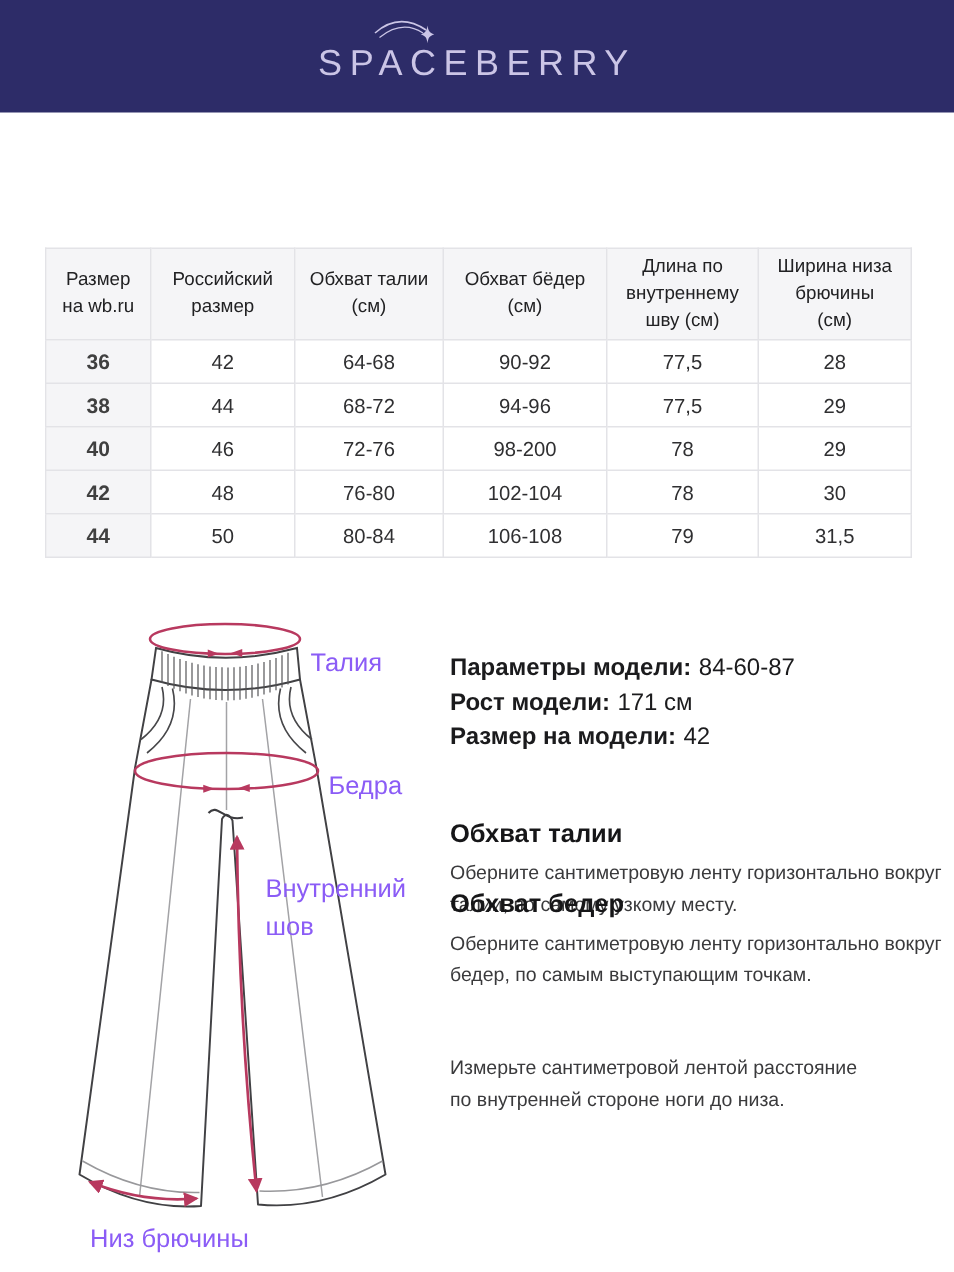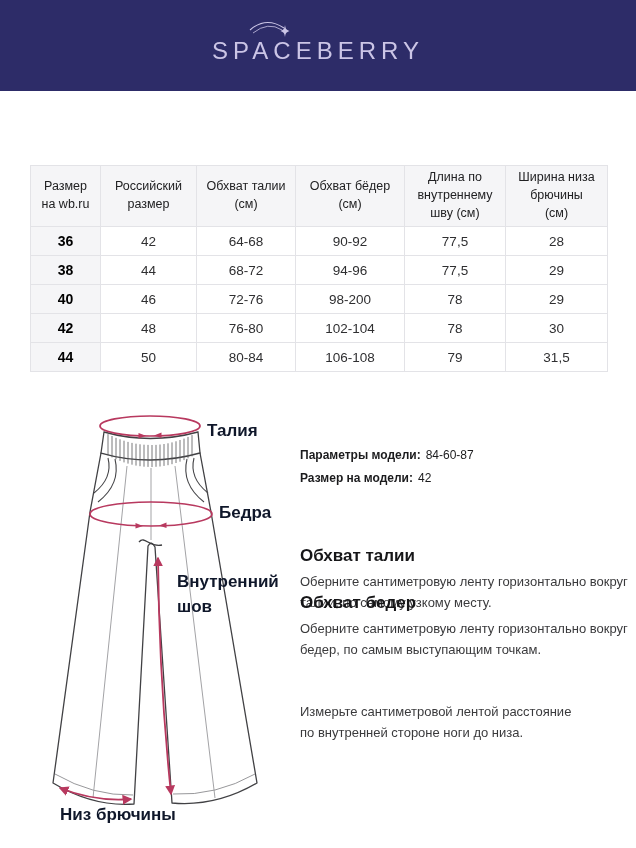--- a/index.html
+++ b/index.html
@@ -4,21 +4,21 @@
 <style>
   html,body { margin:0; padding:0; }
   body {
     width:636px; height:848px; position:relative; background:#ffffff;
     font-family:"Liberation Sans", sans-serif; overflow:hidden;
     -webkit-font-smoothing:antialiased;
   }
 
   
   .banner {
-    position:absolute; left:0; top:0; width:636px; height:91px;
+    position:absolute; left:0; top:0; width:636px; height:75px;
     background:#2d2c68; display:flex; align-items:center; justify-content:center;
   }
   .logo {
     position:relative; color:#cbc5e6; font-size:24px; font-weight:400;
     letter-spacing:5px; padding-top:10px;
   }
   .comet { position:absolute; left:36px; top:-13px; width:46px; height:28px; }
 
   
   table.size-chart {
@@ -28,38 +28,38 @@
   .size-chart th, .size-chart td {
     border:1px solid #e3e3e7; text-align:center; vertical-align:middle;
     white-space:pre-line;
   }
   .size-chart thead th {
     background:#f5f5f7; font-size:12.5px; font-weight:500; color:#212123;
     height:56px; line-height:1.42; padding:2px 3px;
   }
   .size-chart tbody td { height:26px; font-size:13.5px; color:#2f2f31; background:#fff; }
   .size-chart tbody td.rowhead {
-    background:#f5f5f7; font-weight:700; font-size:14px; color:#000000;
+    background:#f5f5f7; font-weight:700; font-size:14px; color:#404040;
   }
 
   
   .pants-svg { position:absolute; left:20px; top:398px; width:265px; height:450px; }
   .dlabel {
-    position:absolute; font-size:17px; font-weight:700; color:#0f172a;
-    white-space:pre-line; line-height:25px;
+    position:absolute; font-size:17px; font-weight:400; color:#8b5cf6;
+    white-space:pre-line; line-height:25px;margin-top:11px;
   }
   .lbl-waist  { left:207px; top:418px; }
   .lbl-hips   { left:219px; top:500px;text-align:right; }
   .lbl-inseam { left:177px; top:569px; width:120px; }
   .lbl-hem    { left:60px;  top:802px; }
 
   
   .model-info {
-    position:absolute; left:300px; top:444px; width:330px;
-    font-size:12px; line-height:23px; color:#1b1b1d;
+    position:absolute; left:300px; top:434px; width:330px;
+    font-size:16px; line-height:23px; color:#1b1b1d;
   }
   .model-info .lab { font-weight:700; }
   .model-info .val { font-weight:400; margin-left:5px; }
 
   .guide-section { position:absolute; left:300px; width:336px; }
   .gs1 { top:546px; } .gs2 { top:593px; } .gs3 { top:696px; }
   .guide-section h3 { margin:0; font-size:17px; font-weight:700; color:#161618; }
   .guide-section p  {
     margin:6px 0 0; font-size:13px; line-height:20.5px; color:#3a3a3c;
     white-space:pre-line;
@@ -187,20 +187,23 @@
 <div class="dlabel lbl-hips">Бедра</div>
 <div class="dlabel lbl-inseam">Внутренний
 шов</div>
 <div class="dlabel lbl-hem">Низ брючины</div>
 
 <div class="model-info">
   <div>
     <span class="lab">Параметры модели:</span><span class="val">84-60-87</span>
   </div>
   <div>
+    <span class="lab">Рост модели:</span><span class="val">171 см</span>
+  </div>
+  <div>
     <span class="lab">Размер на модели:</span><span class="val">42</span>
   </div>
 </div>
 
 <section class="guide-section gs1">
   <h3>Обхват талии</h3>
   <p>Оберните сантиметровую ленту горизонтально вокруг
 талии, по самому узкому месту.</p>
 </section>
 <section class="guide-section gs2">

